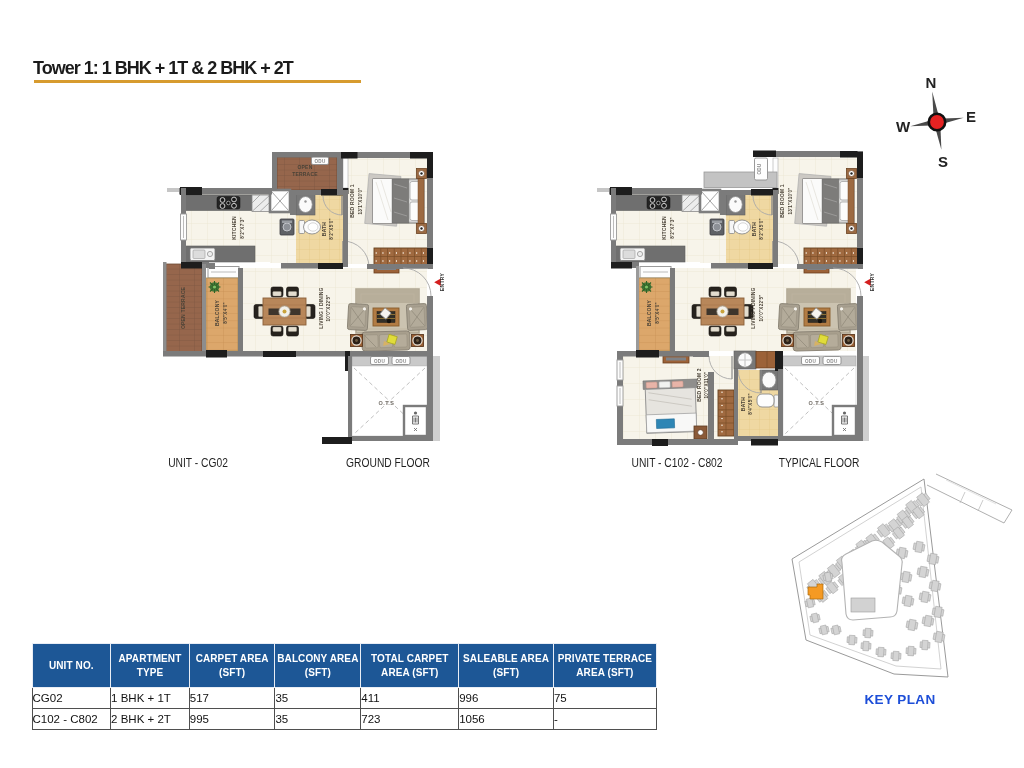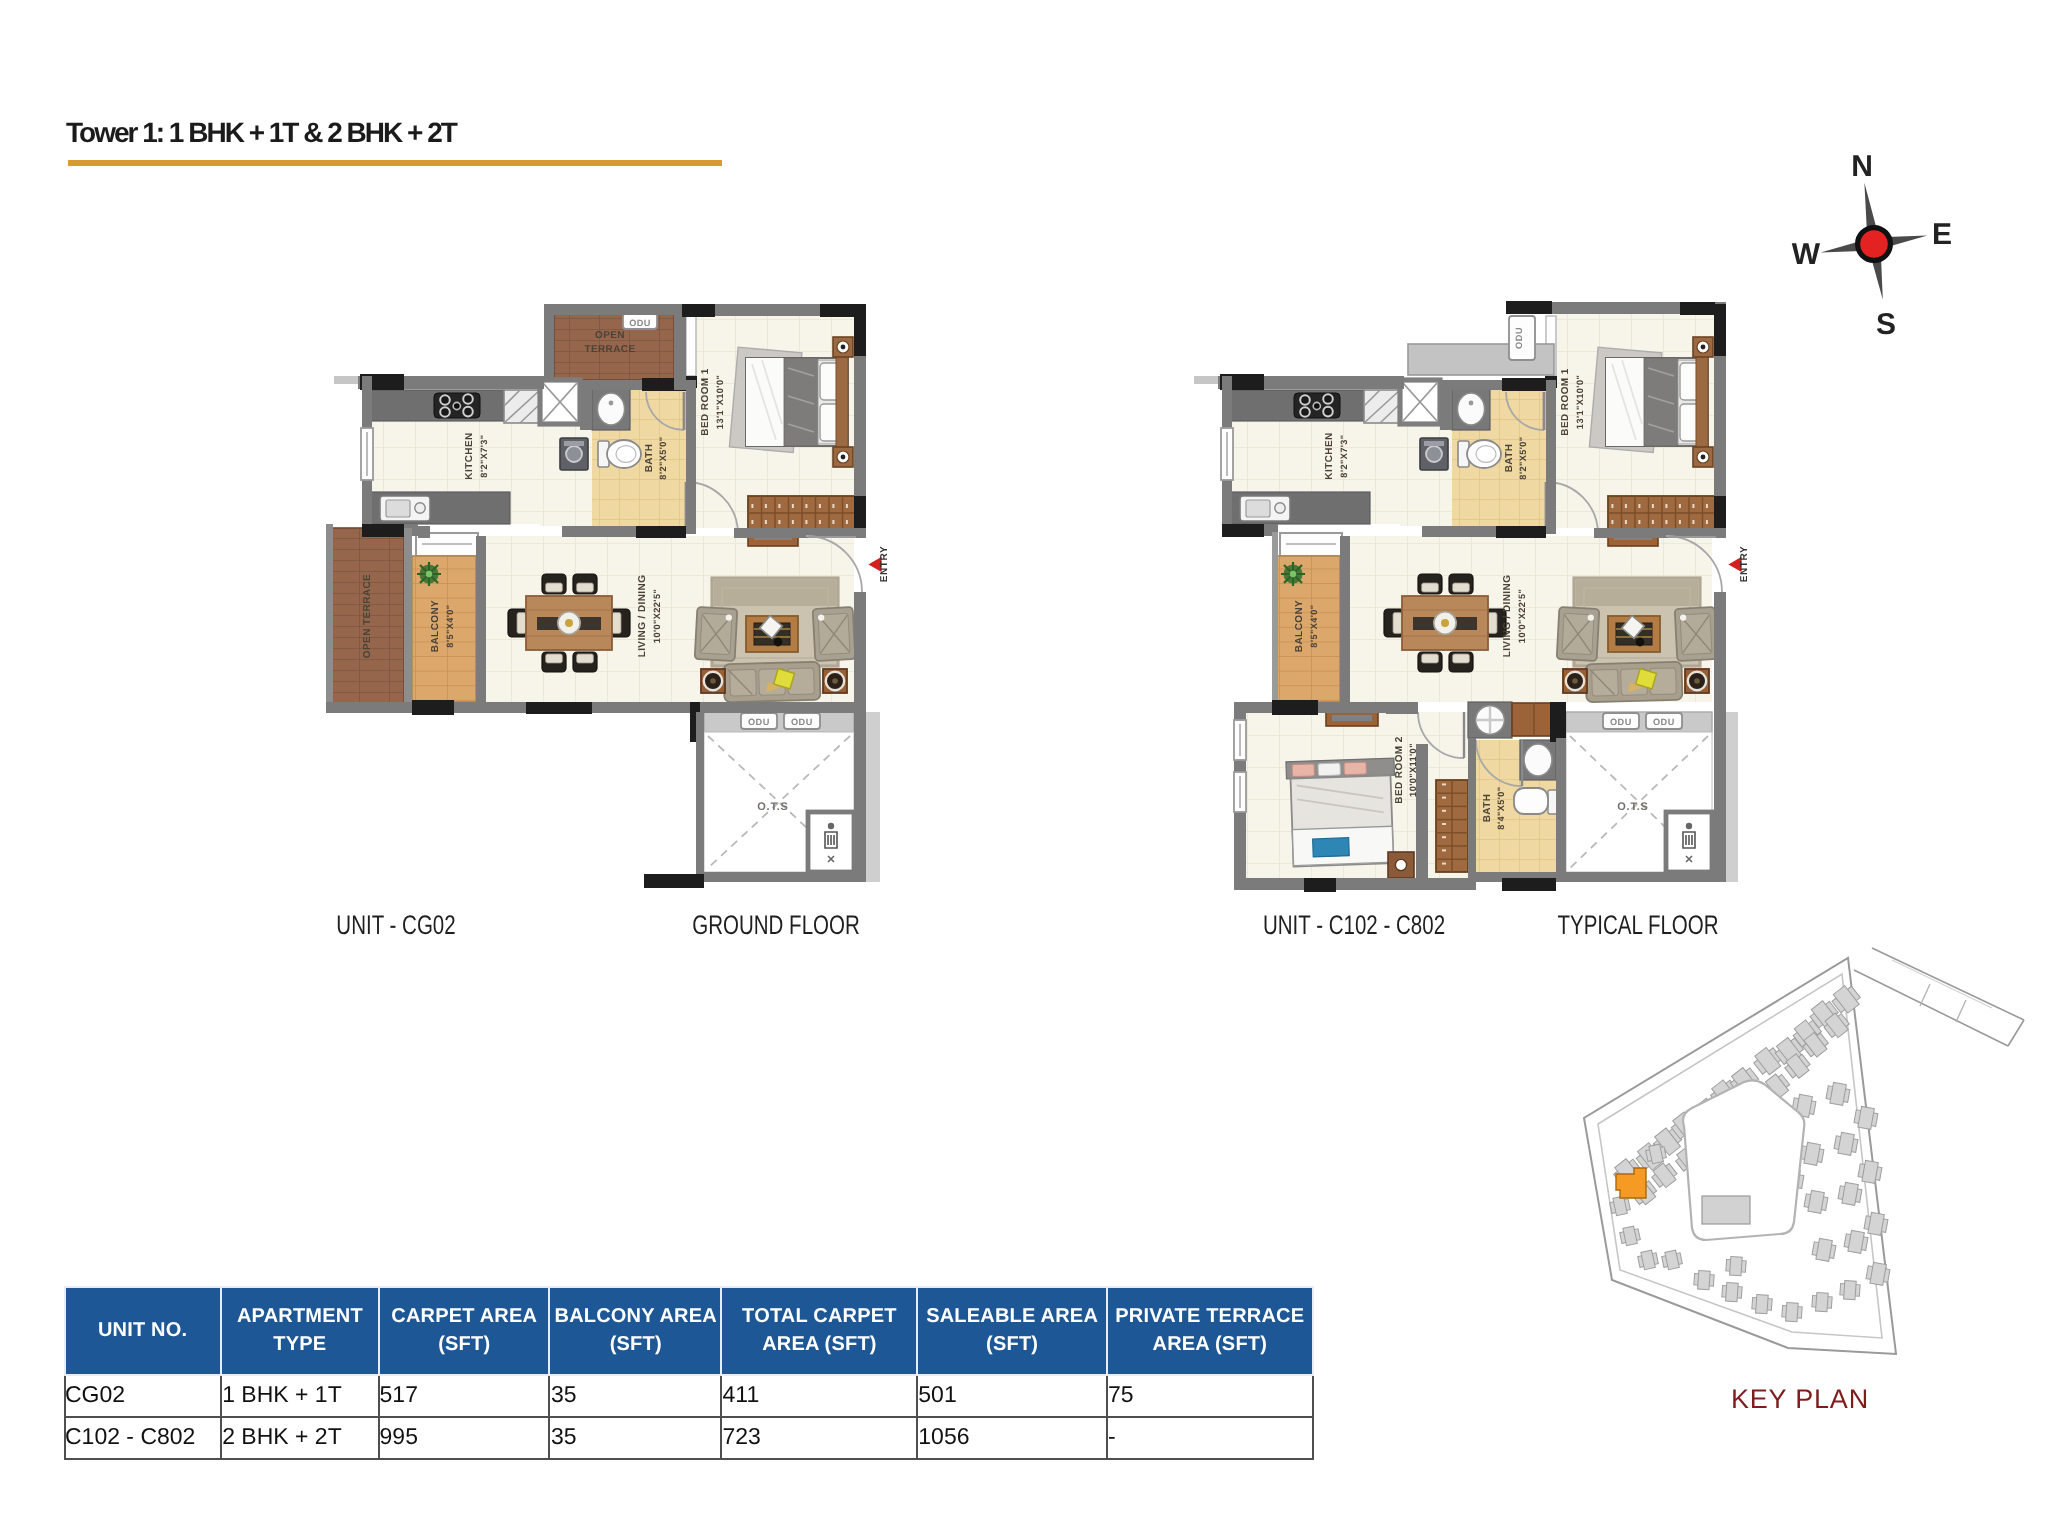--- a/index.html
+++ b/index.html
@@ -1,20 +1,20 @@
 <!DOCTYPE html>
 <html><head><meta charset="utf-8">
 <style>
 * { margin:0; padding:0; box-sizing:border-box; }
 html,body { width:1024px; height:768px; background:#ffffff; font-family:"Liberation Sans",sans-serif; overflow:hidden; }
 #page { position:relative; width:1024px; height:768px; }
-.title { position:absolute; left:33px; top:58px; font-size:14px; font-weight:bold; color:#1b1b1b; letter-spacing:-1px; }
+.title { position:absolute; left:33px; top:58px; font-size:18px; font-weight:bold; color:#1b1b1b; letter-spacing:-1px; }
 .title-rule { position:absolute; left:34px; top:80px; width:327px; height:3px; background:#d79b2f; }
 .plan-label { position:absolute; font-size:13.5px; color:#1f1f1f; font-weight:500; letter-spacing:0px; white-space:nowrap; transform:translateX(-50%) scaleX(0.76); }
-.keyplan-label { position:absolute; left:900px; top:692px; font-size:13.5px; color:#7f1d1d; letter-spacing:0.4px; transform:translateX(-50%); font-weight:400; }
+.keyplan-label { position:absolute; left:900px; top:692px; font-size:13.5px; color:#1d4ed8; letter-spacing:0.4px; transform:translateX(-50%); font-weight:700; }
 table.areas { position:absolute; left:31.5px; top:621px; border-collapse:collapse; table-layout:fixed; font-family:"Liberation Sans",sans-serif;margin-top:22px; }
 table.areas th { background:#1d5796; color:#ffffff; font-size:10px; font-weight:bold; height:44px; text-align:center; vertical-align:middle; border:1px solid #e8edf5; line-height:1.35; letter-spacing:0.1px; }
 table.areas td { font-size:11.5px; color:#111; height:21px; text-align:left; vertical-align:middle; border:1px solid #4f4f4f; background:#fff; }
 table.areas thead tr { border:1px solid #1d5796; }
 svg { position:absolute; left:0; top:0; }
 </style></head>
 <body>
 <div id="page">
 
 <div class="title">Tower 1: 1 BHK + 1T &amp; 2 BHK + 2T</div>
@@ -1270,21 +1270,21 @@
           <th>PRIVATE TERRACE<br>AREA (SFT)</th>
 </tr>
       </thead>
 <tbody>
 <tr>
           <td>CG02</td>
           <td>1 BHK + 1T</td>
           <td>517</td>
           <td>35</td>
           <td>411</td>
-          <td>501</td>
+          <td>996</td>
           <td>75</td>
         </tr>
 <tr>
           <td>C102 - C802</td>
           <td>2 BHK + 2T</td>
           <td>995</td>
           <td>35</td>
           <td>723</td>
           <td>1056</td>
           <td>-</td>

